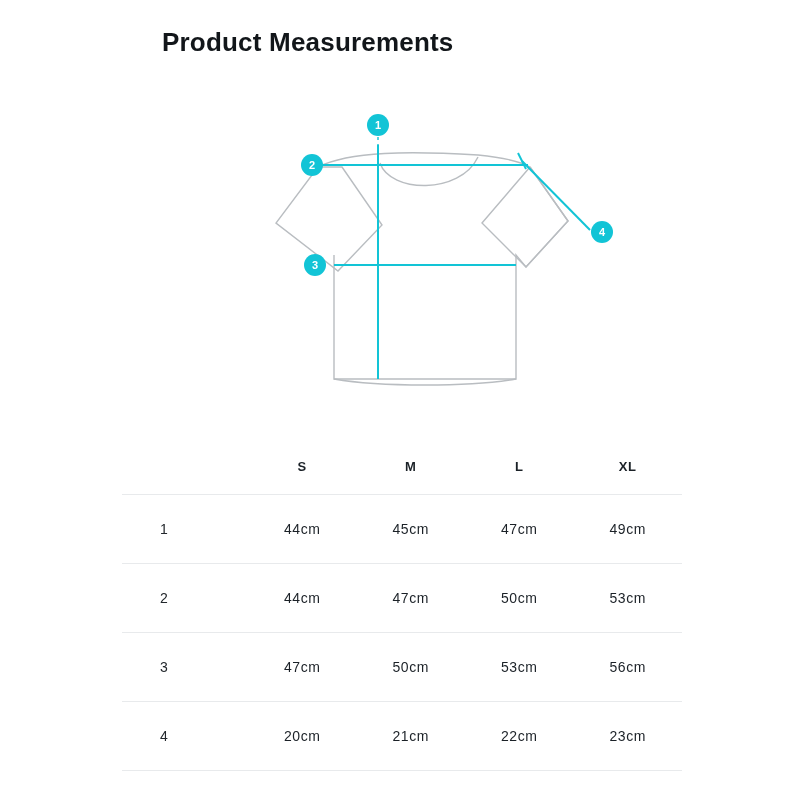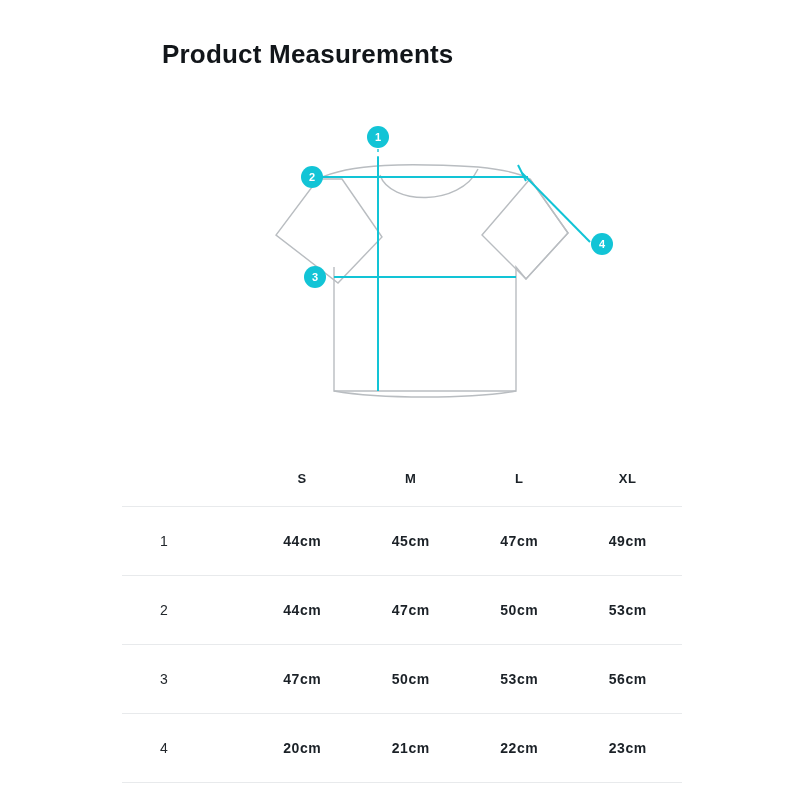--- a/index.html
+++ b/index.html
@@ -12,21 +12,20 @@
     height: 800px;
     font-family: "Liberation Sans", sans-serif;
     color: #1a1a1a;
     overflow: hidden;
   }
   .page {
     position: relative;
     width: 800px;
     height: 684px;
     box-sizing: border-box;
-    margin-top: 12px;
   }
   .title {
     position: absolute;
     left: 162px;
     top: 27px;
     font-size: 26px;
     font-weight: bold;
     letter-spacing: 0.2px;
     color: #12161a;
   }
@@ -74,21 +73,21 @@
     width: 88px;
     text-align: left;
     padding-left: 38px;
     font-weight: normal;
     color: #22272c;
   }
   table.measure thead th.idx-col {
     border-bottom: 1px solid #e8eaec;
   }
   table.measure tbody td {
-    font-weight: bold;
+    font-weight: normal;
   }
   table.measure tbody tr:last-child td {
     border-bottom: 1px solid #e8eaec;
   }
 </style>
 </head>
 <body>
 
 <div class="page">
 

